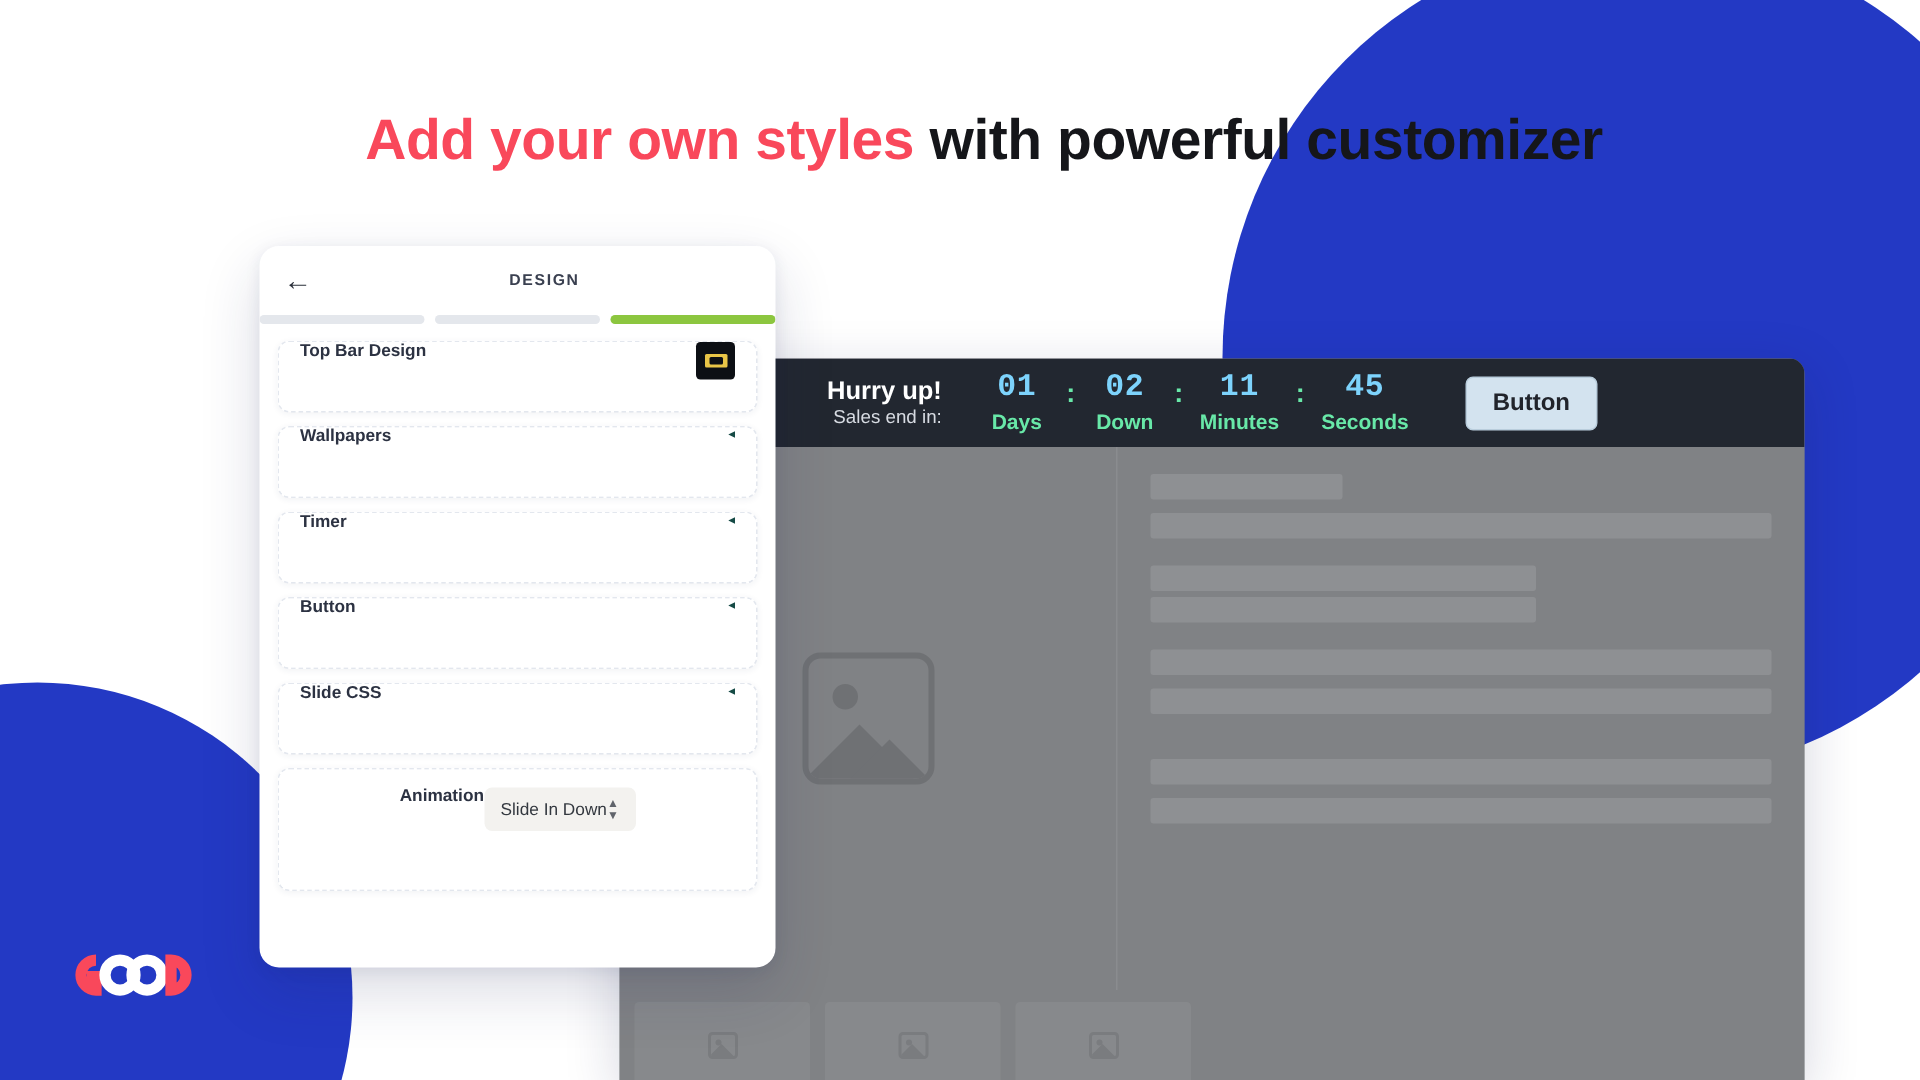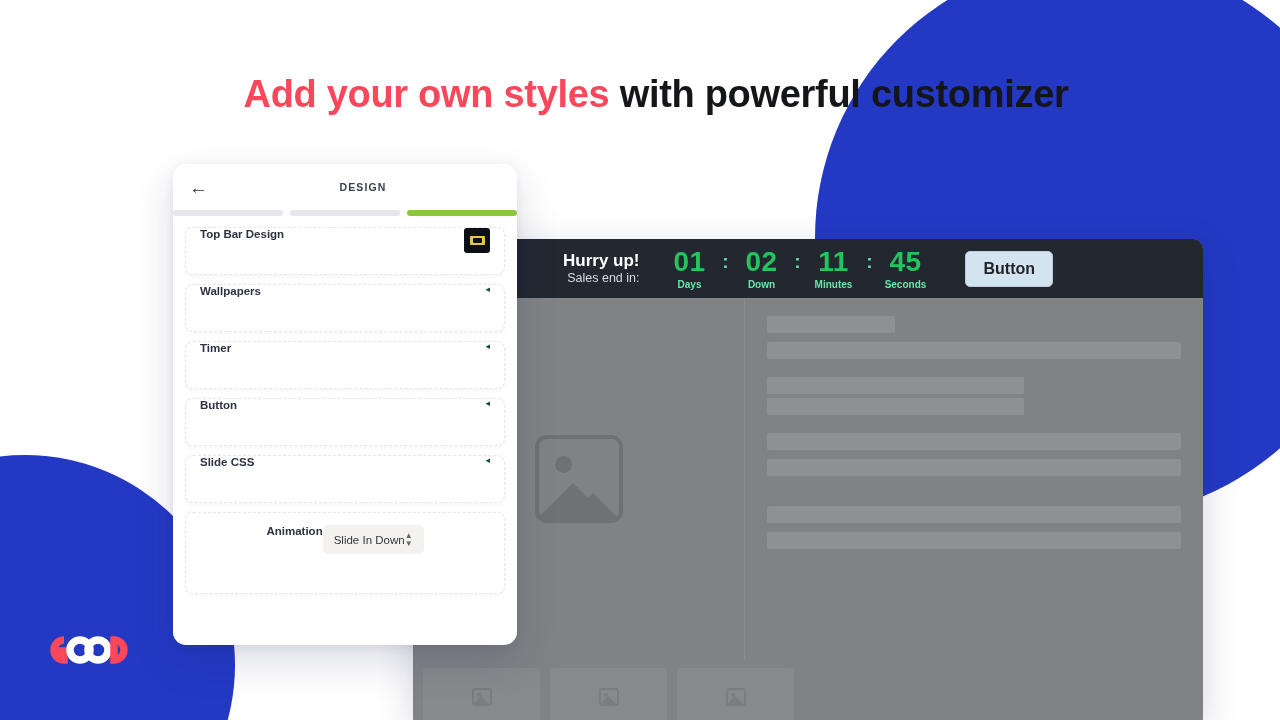--- a/index.html
+++ b/index.html
@@ -94,29 +94,30 @@
   .counter {
     display: flex;
     align-items: center;
     gap: 11px;
   }
   .cunit {
     text-align: center;
     min-width: 44px;
   }
   .cnum {
-    color: #22c55e;
-    font-size: 28px;
+    color: #7dd3fc;
+    font-size: 21px;
     font-weight: bold;
     line-height: 1.05;
     letter-spacing: 0.5px;
+    font-family: Liberation Mono, monospace;
   }
   .clabel {
     color: #68E8A8;
-    font-size: 10px;
+    font-size: 14px;
     font-weight: bold;
     margin-top: 3px;
   }
   .csep {
     color: #68E8A8;
     font-size: 18px;
     font-weight: bold;
     position: relative;
     top: -6px;
   }

